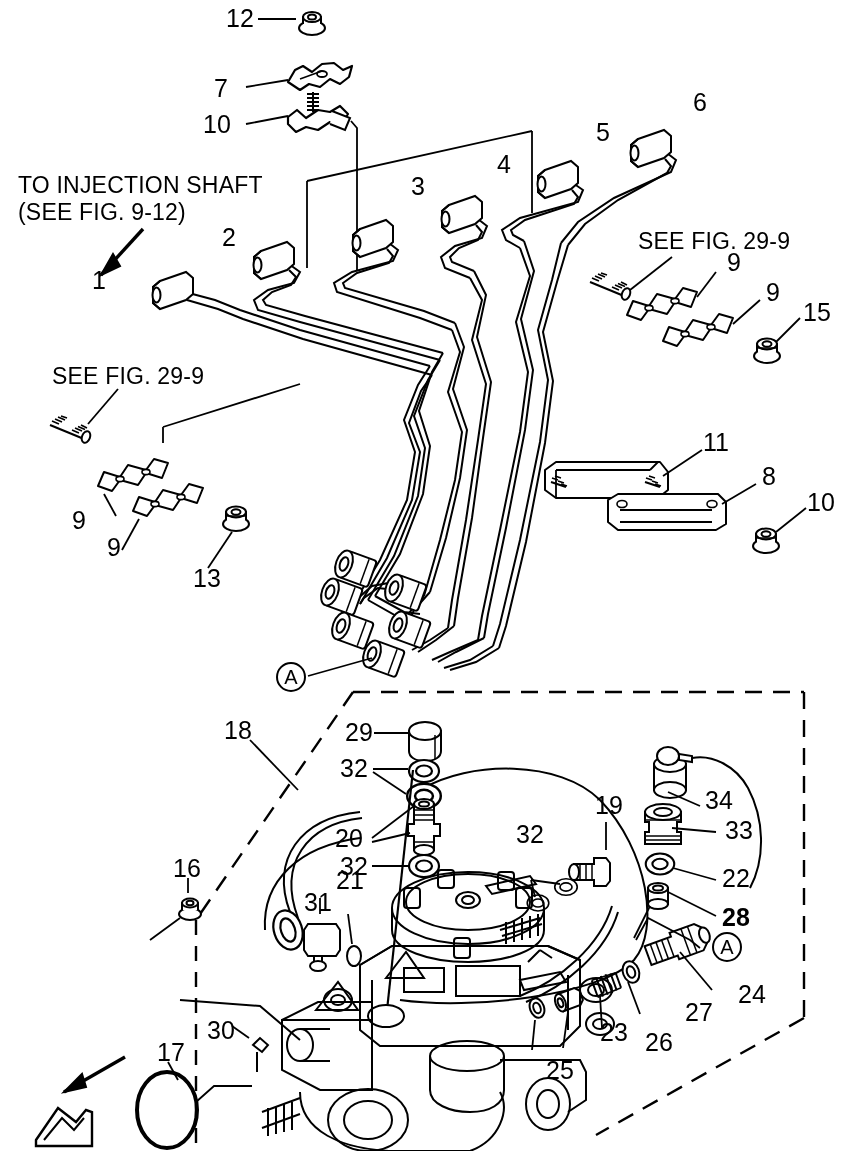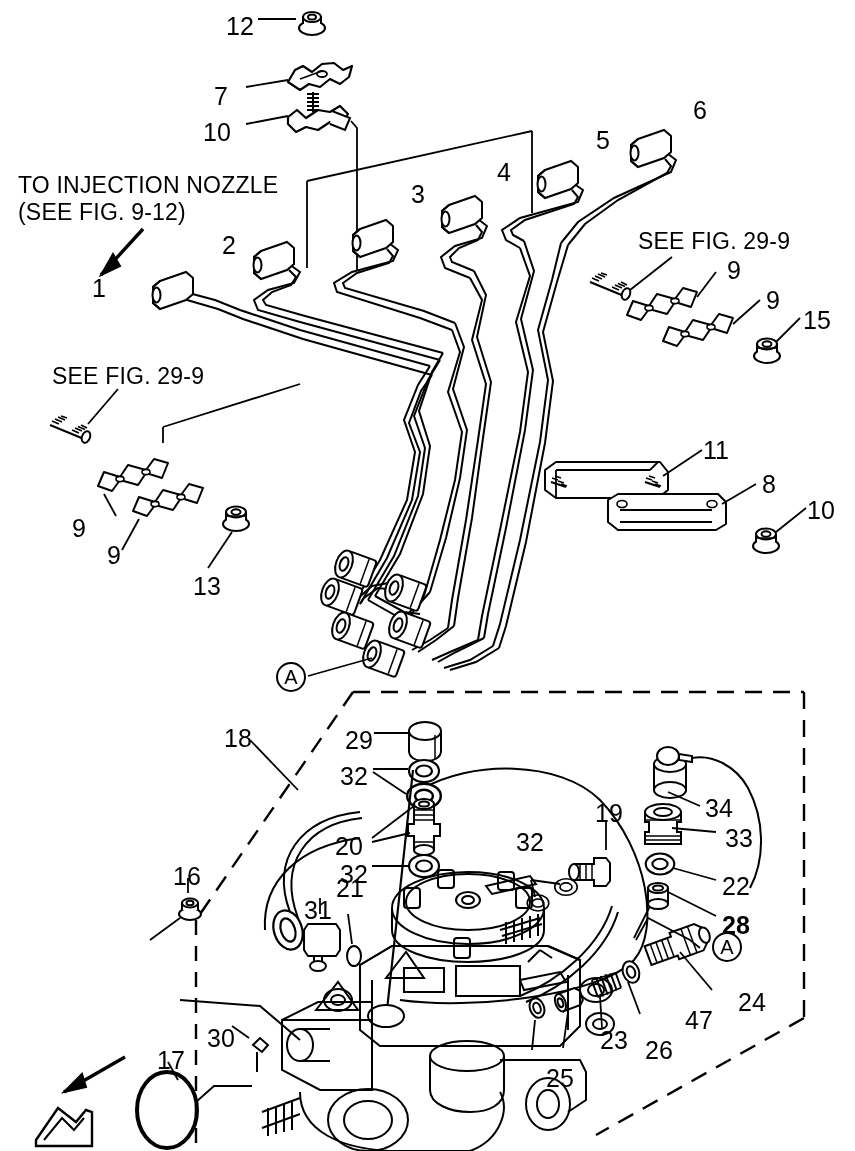--- a/index.html
+++ b/index.html
@@ -1,20 +1,20 @@
 <!DOCTYPE html>
 <html><head>
 <meta charset="utf-8">
 <style>
   html,body{margin:0;padding:0;background:#fff;}
   body{width:855px;height:1151px;overflow:hidden;font-family:"Liberation Sans",sans-serif;}
   #stage{position:relative;width:855px;height:1151px;background:#fff;}
   #stage svg{position:absolute;left:0;top:0;}
   .lbl{position:absolute;font-family:"Liberation Sans",sans-serif;font-size:25px;
-       color:#000;line-height:1;white-space:pre;margin-top:8px;}
+       color:#000;line-height:1;white-space:pre;}
   .note{position:absolute;font-family:"Liberation Sans",sans-serif;font-size:23px;
         color:#000;line-height:1.18;white-space:pre;letter-spacing:.2px;}
   .circ{position:absolute;width:30px;height:30px;border:2.2px solid #000;border-radius:50%;
         font-size:20px;display:flex;align-items:center;justify-content:center;
         font-family:"Liberation Sans",sans-serif;color:#000;box-sizing:border-box;}
 </style>
 </head>
 <body>
 
 <div id="stage">
@@ -494,21 +494,21 @@
 
   <g fill="none" stroke="#000" stroke-width="2">
     <path d="M290,912 C270,860 300,818 360,812"></path>
     <path d="M298,918 C278,864 306,824 362,818"></path>
     <path d="M612,906 C600,946 560,980 520,996"></path>
     <path d="M618,912 C606,952 566,986 526,1002"></path>
   </g>
 
 </svg>
 
-<div class="note" style="left:18px;top:172px;"><span>TO INJECTION NOZZLE</span>
+<div class="note" style="left:18px;top:172px;"><span>TO INJECTION SHAFT</span>
 <span>(SEE FIG. 9-12)</span></div>
 
 <div class="note" style="left:52px;top:363px;"><span>SEE FIG. 29-9</span></div>
 
 <div class="note" style="left:638px;top:228px;"><span>SEE FIG. 29-9</span></div>
 
 
 <div class="circ" style="left:276px;top:662px;">
       <span>A</span>
     </div>
@@ -541,21 +541,21 @@
 <div class="lbl" style="left:157px;top:1040px;">17</div>
 <div class="lbl" style="left:224px;top:718px;">18</div>
 <div class="lbl" style="left:595px;top:793px;">19</div>
 <div class="lbl" style="left:335px;top:826px;">20</div>
 <div class="lbl" style="left:336px;top:868px;">21</div>
 <div class="lbl" style="left:722px;top:866px;">22</div>
 <div class="lbl" style="left:600px;top:1020px;">23</div>
 <div class="lbl" style="left:738px;top:982px;">24</div>
 <div class="lbl" style="left:546px;top:1058px;">25</div>
 <div class="lbl" style="left:645px;top:1030px;">26</div>
-<div class="lbl" style="left:685px;top:1000px;">47</div>
+<div class="lbl" style="left:685px;top:1000px;">27</div>
 <div class="lbl" style="left:722px;top:905px;font-weight:bold;">28</div>
 <div class="lbl" style="left:345px;top:720px;">29</div>
 <div class="lbl" style="left:207px;top:1018px;text-align:center;">30</div>
 <div class="lbl" style="left:304px;top:890px;">31</div>
 <div class="lbl" style="left:340px;top:756px;">32</div>
 <div class="lbl" style="left:516px;top:822px;">32</div>
 <div class="lbl" style="left:340px;top:854px;">32</div>
 <div class="lbl" style="left:725px;top:818px;">33</div>
 <div class="lbl" style="left:705px;top:788px;">34</div>
 

